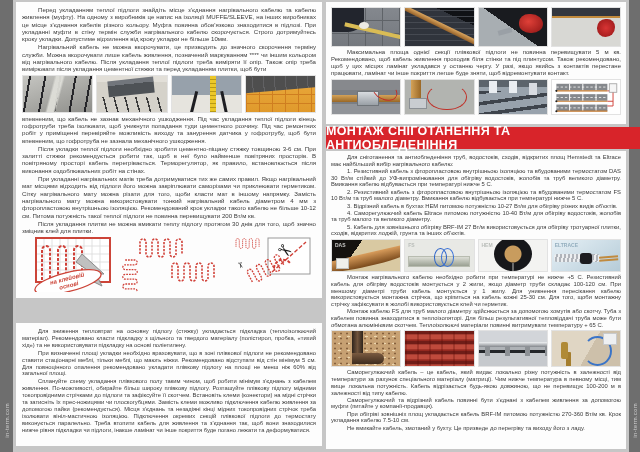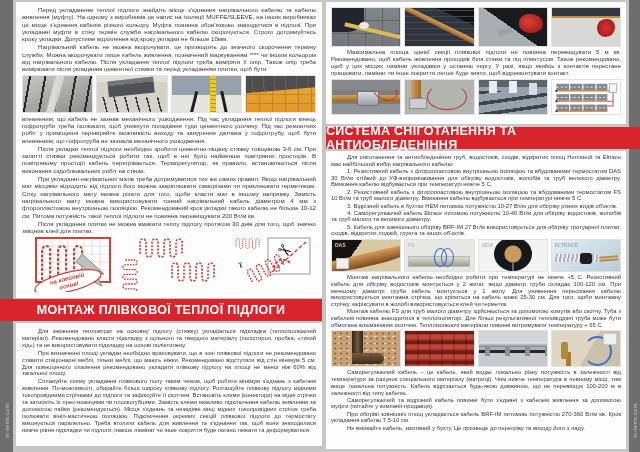--- a/index.html
+++ b/index.html
@@ -179,23 +179,20 @@
           <text x="256" y="20" font-size="17" fill="#1a1a1a" transform="rotate(35 262 14)">✂</text>
           <text x="214" y="32" font-size="8" fill="#1a1a1a" transform="rotate(75 218 30)">✂</text>
           <g transform="translate(224,34) rotate(-28) scale(0.85)">
               <use href="#coil"></use>
             </g>
         </g>
       </svg>
     </div>
   </section>
 
-  <div class="banner bl">
-    <span>МОНТАЖ ПЛІВКОВОЇ ТЕПЛОЇ ПІДЛОГИ</span>
-  </div>
 
   <section class="box b2">
     <p class="t ind">Для зниження тепловтрат на основну підлогу (стяжку) укладається підкладка (теплоізолюючий матеріал). Рекомендовано класти підкладку з щільного та твердого матеріалу (полістирол, пробка, «тихий хід») та не використовувати підкладку на основі поліетилену.</p>
     <p class="t ind">При визначенні площі укладки необхідно враховувати, що в зоні плівкової підлоги не рекомендовано ставити стаціонарні меблі, тільки меблі, що мають ніжки. Рекомендовано відступати від стін мінімум 5 см. Для повноцінного опалення рекомендовано укладати плівкову підлогу на площі не менш ніж 60% від загальної площі.</p>
     <p class="t ind">Сплануйте схему укладання плівкового полу таким чином, щоб робити мінімум з'єднань з кабелем живлення. По-можливості, обирайте більш широку плівкову підлогу. Розташуйте плівкову підлогу мідними токопровідними стрічками до підлоги та зафіксуйте її скотчем. Встановіть клеми (конектори) на мідні стрічки та затисніть їх прес-ножицями чи плоскогубцями. Замість клеми можливо підключення кабелю живлення за допомогою пайки (рекомендується). Місця з'єднань та незадіяні кінці мідних токопровідних стрічок треба ізолювати вініл-мастичною ізоляцією. Підключення окремих секцій плівкової підлоги до термостату виконується паралельно. Треба втопити кабель для живлення та з'єднання так, щоб вони знаходилися нижче рівня підкладки чи підлоги, інакше ламінат чи інше покриття буде погано лежати та деформуватися.</p>
   </section>
 
   <section class="box b3">
     <div class="prow h40">
       <div class="ph r1a">
@@ -244,21 +241,21 @@
           <rect x="60" y="4" width="8" height="9" fill="#f6f6f6" stroke="#999999" stroke-width="0.8"></rect>
           <circle cx="4" cy="11.5" r="1.1" fill="#222222"></circle>
             <circle cx="4" cy="22.5" r="1.1" fill="#222222"></circle>
             <circle cx="4" cy="33" r="1.1" fill="#222222"></circle>
         </svg>
       </div>
     </div>
   </section>
 
   <div class="banner brb">
-    <span>СИСТЕМА СНІГОТАНЕННЯ ТА АНТИОБЛЕДЕНІННЯ</span>
+    <span>МОНТАЖ СНІГОТАНЕННЯ ТА АНТИОБЛЕДЕНІННЯ</span>
   </div>
 
   <section class="box b4">
     <p class="t ind">Для сніготанення та антиобледеніння труб, водостоків, сходів, відкритих площ Hemstedt та Eltrace має найбільший вибір нагрівального кабелю:</p>
     <p class="t ind">1. Резистивний кабель з фторопластовою внутрішньою ізоляцією та вбудованими термостатом DAS 30 Вт/м стійкий до УФ-випромінювання для обігріву водостоків, жолобів та труб великого діаметру. Вмикання кабелю відбувається при температурі нижче 5 С.</p>
     <p class="t ind">2. Резистивний кабель з фторопластовою внутрішньою ізоляцією та вбудованими термостатом FS 10 Вт/м та труб малого діаметру. Вмикання кабелю відбувається при температурі нижче 5 С.</p>
     <p class="t ind">3. Відрізний кабель в бухтах HEM питомою потужністю 10-27 Вт/м для обігріву різних видів об'єктів.</p>
     <p class="t ind">4. Саморегулюючий кабель Eltrace питомою потужністю 10-40 Вт/м для обігріву водостоків, жолобів та труб малого та великого діаметру.</p>
     <p class="t ind">5. Кабель для зовнішнього обігріву BRF-IM 27 Вт/м використовується для обігріву тротуарної плитки, сходів, відкритих лоджій, грунта та інших об'єктів.</p>
     <div class="prow h33">

